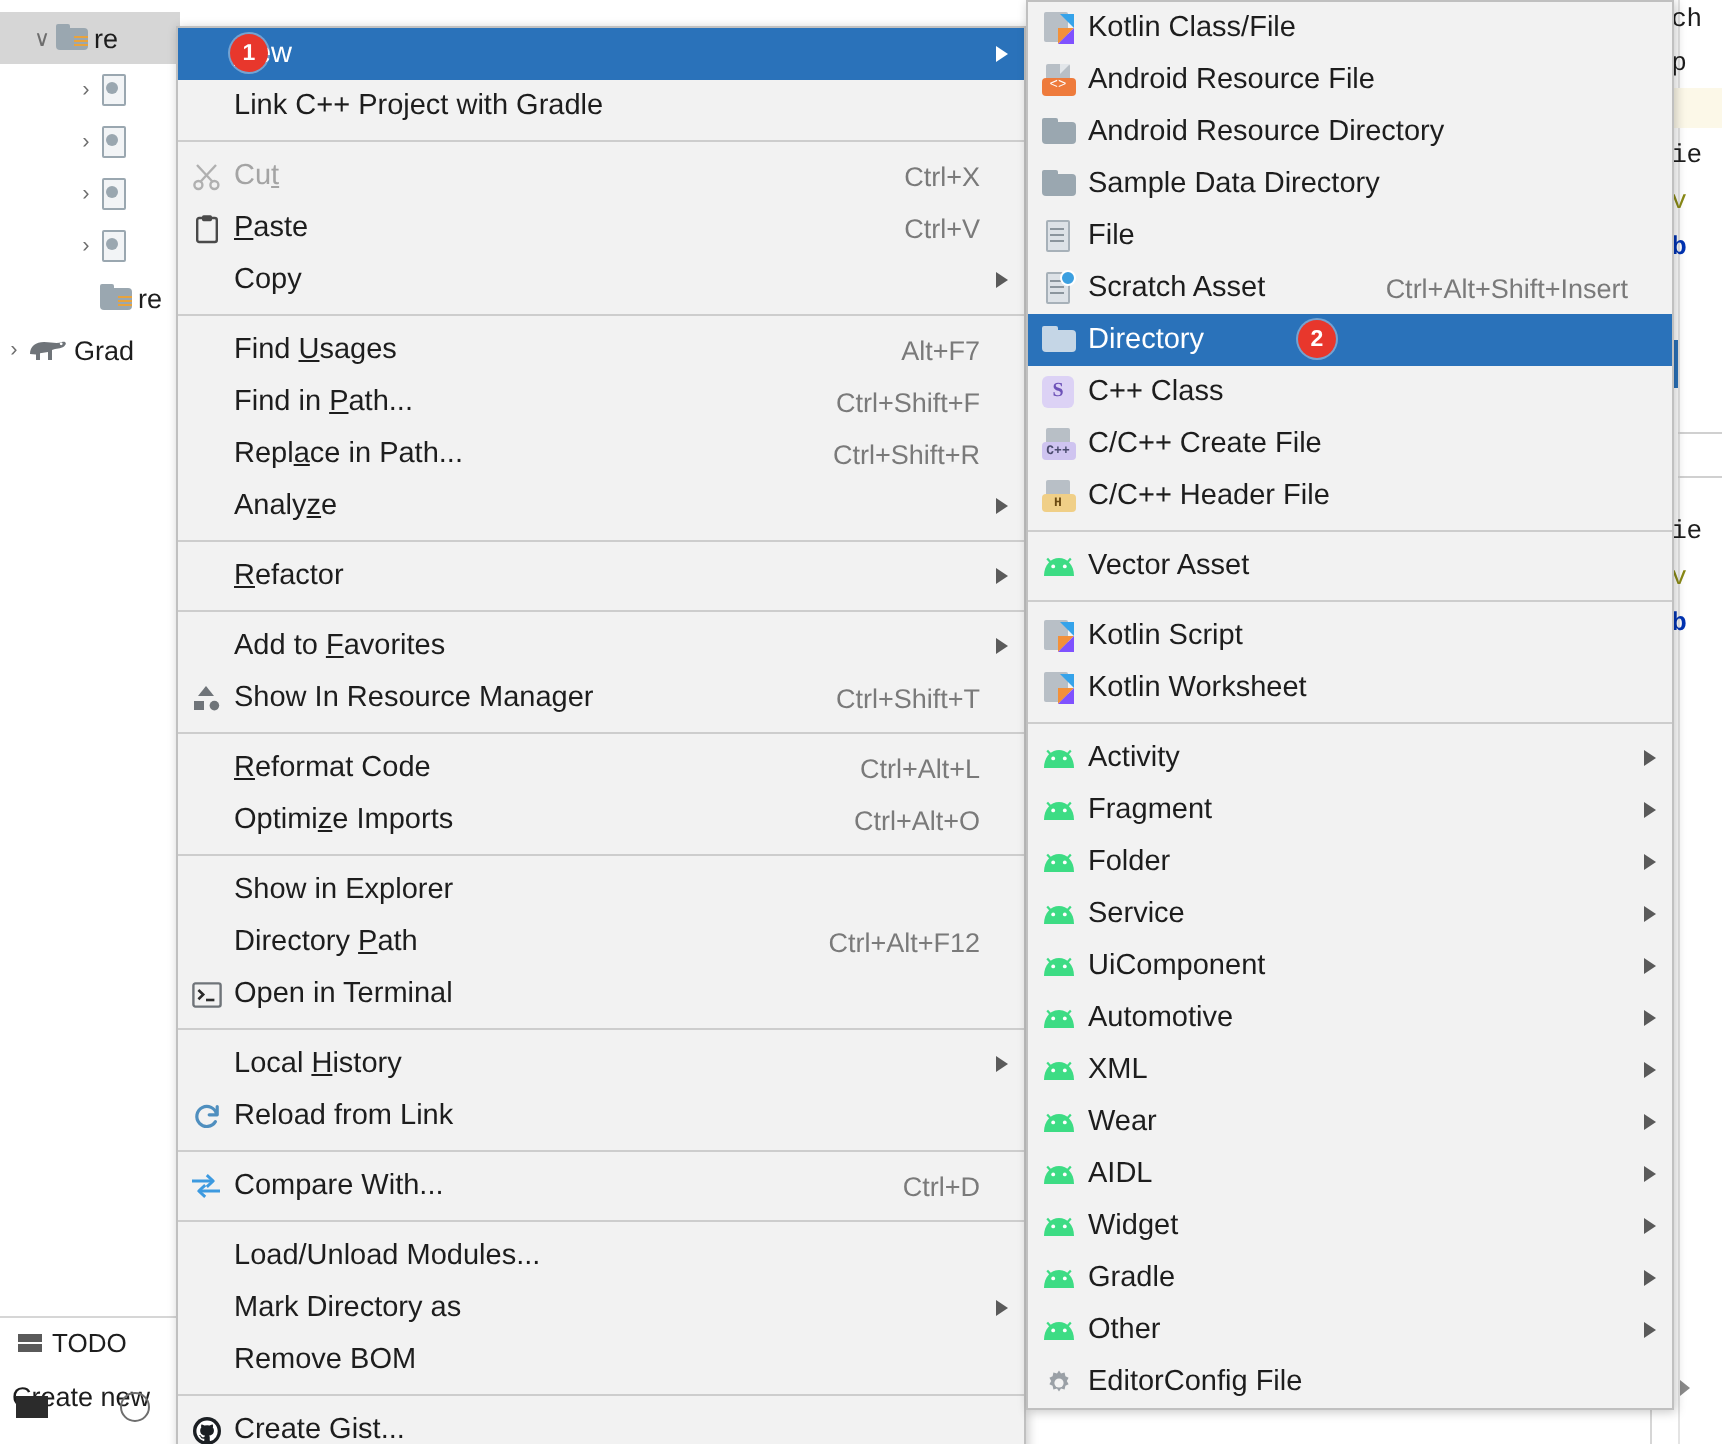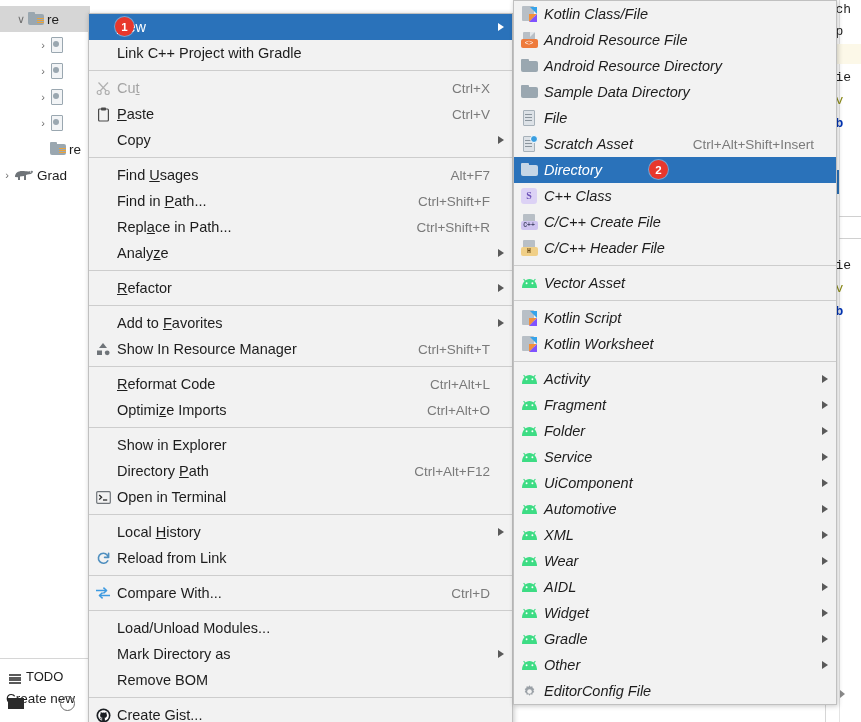--- a/index.html
+++ b/index.html
@@ -58,21 +58,21 @@
   .c-plain { color: #1d1d1d; }
   .c-kw    { color: #0033b3; font-weight: bold; }
   .c-id    { color: #8a8a16; }
   .hl-band { position:absolute; left:0; width:36px; height:20px; background:#fcf8e8; }
   .sel-band{ position:absolute; left:0; width:13px; height:24px; background:#2a72ba; }
   .gutter-sep { position:absolute; left:13px; top:0; width:1px; height:722px; background:#e4e4e4; }
 
   
   .todo-strip {
     position: absolute; left: 0; bottom: 38px; width: 90px; height: 26px;
-    display:flex; align-items:flex-end; gap:5px; padding-left:9px;
+    display:flex; align-items:center; gap:5px; padding-left:9px;
     font-size: 13px; color:#1d1d1d; background:#ffffff;
     border-top: 1px solid #d6d6d6;
   }
   .todo-glyph { width: 12px; height: 10px; display:flex; flex-direction:column; justify-content:space-between; flex:none; }
   .todo-glyph i { display:block; height:2px; background:#5a5a5a; }
   .statusbar {
     position: absolute; left: 0; bottom: 12px; width: 120px; height: 24px;
     display:flex; align-items:center; padding-left: 6px;
     font-size: 13.5px; color:#1d1d1d; background:#ffffff;
   }
@@ -111,21 +111,21 @@
     border: 1px solid #c0c0c0;
     box-shadow: 1px 1px 5px rgba(0,0,0,0.22);
   }
   .srow {
     position: relative; display: flex; align-items: center;
     height: 26px; padding: 0 8px 0 0; font-size: 14.5px; color: #1d1d1d;
     white-space: nowrap;
   }
   .srow.hl { background: #2a72ba; color: #ffffff; }
   .s-ic { width: 30px; min-width:30px; display:flex; align-items:center; justify-content:center; }
-  .s-label { flex:1;font-style:italic; }
+  .s-label { flex:1; }
   .s-accel { color:#7a7a7a; font-size:13.5px; padding-left:14px; }
 
   
   .ig-kotlin { position:relative; width:16px; height:16px; }
   .ig-kotlin .doc { position:absolute; left:1px; top:0; width:12px; height:15px; background:#b8bfc6; border-radius:1px; }
   .ig-kotlin .k1 { position:absolute; right:0px; bottom:0px; width:0;height:0;
       border-left:8px solid #f2903a; border-bottom:8px solid transparent; }
   .ig-kotlin .k2 { position:absolute; right:0px; bottom:0px; width:0;height:0;
       border-right:8px solid #7f52ff; border-top:8px solid transparent; }
   .ig-kotlin .k3 { position:absolute; right:0px; top:1px; width:0;height:0;

